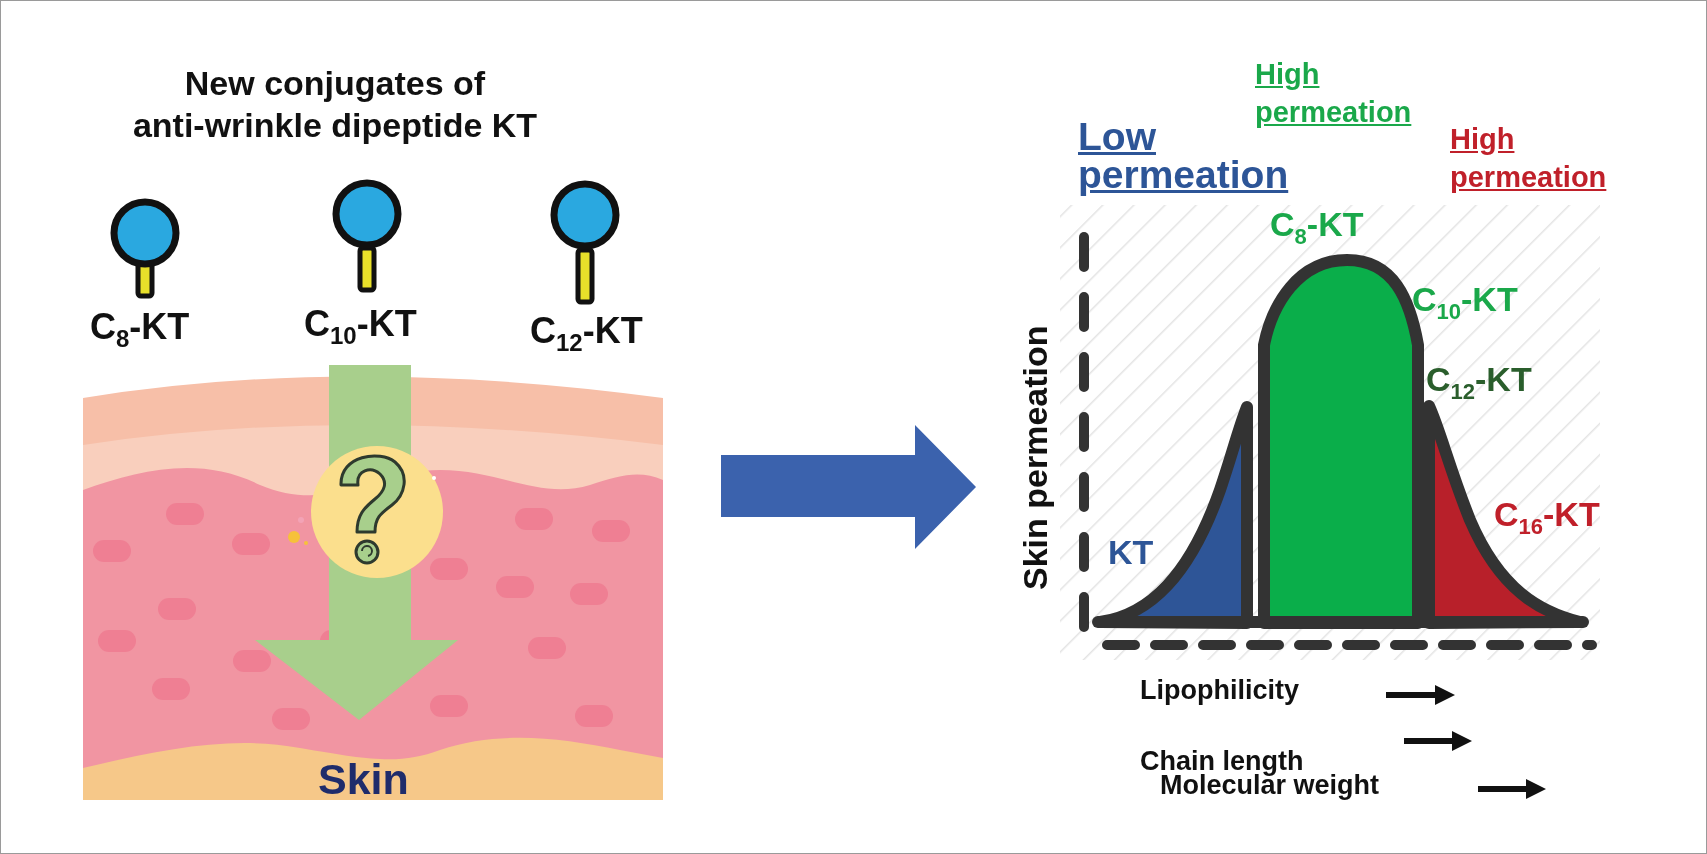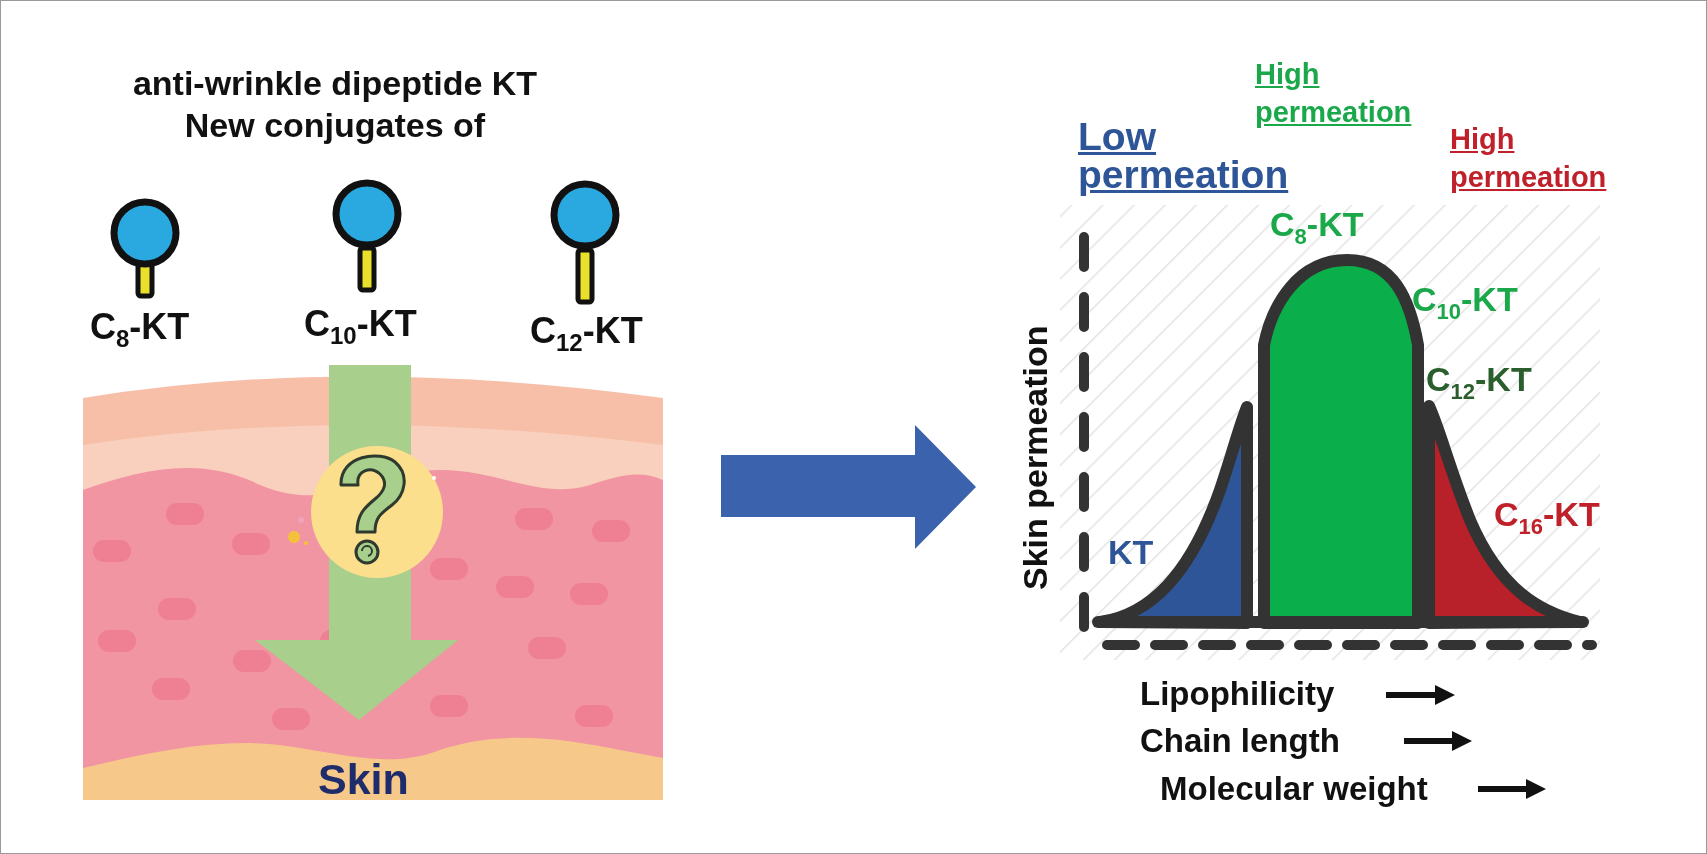--- a/index.html
+++ b/index.html
@@ -13,21 +13,21 @@
   .mol-label sub { font-size: 24px; vertical-align: -8px; }
   .green { color: #1aa84a; }
   .blue { color: #2d5597; }
   .red { color: #c0202a; }
   .dkgreen { color: #2a5e2c; }
   .centered { text-align: left; text-decoration: underline; }
   .skin-label { font-size: 43px; color: #1f2c6b; }
   .clabel { font-size: 34px; }
   .clabel sub { font-size: 22px; vertical-align: -8px; }
   .axis-y { font-size: 34px; color: #111; transform-origin: left top; transform: rotate(-90deg); }
-  .prop { font-size: 33px; color: #111; }
+  .prop { font-size: 27px; color: #111; }
   svg { position: absolute; left: 0; top: 0; }
 </style>
 </head>
 <body>
 
 <div class="frame"></div>
 
 <svg width="1707" height="854" viewBox="0 0 1707 854">
   <defs>
     <pattern id="hatch" patternUnits="userSpaceOnUse" width="22" height="22" patternTransform="rotate(45)">
@@ -108,22 +108,22 @@
 
   <path d="M1429,406 C1440,430 1450,470 1470,520 C1500,590 1540,612 1580,622 L1429,623 Z" fill="#b8202a" stroke="#333" stroke-width="12" stroke-linejoin="round"></path>
   <line x1="1098" y1="622" x2="1583" y2="622" stroke="#333" stroke-width="12" stroke-linecap="round"></line>
 
   <path d="M1386,692 L1435,692 L1435,685 L1455,695 L1435,705 L1435,698 L1386,698 Z" fill="#111"></path>
   <path d="M1404,738 L1452,738 L1452,731 L1472,741 L1452,751 L1452,744 L1404,744 Z" fill="#111"></path>
   <path d="M1478,786 L1526,786 L1526,779 L1546,789 L1526,799 L1526,792 L1478,792 Z" fill="#111"></path>
 </svg>
 
 <div class="txt title">
+  <div>New conjugates of</div>
   <div>anti-wrinkle dipeptide KT</div>
-  <div>New conjugates of</div>
 </div>
 
 <div class="txt mol-label" style="left:90px; top:306px;"><span>C</span><sub>8</sub><span>-KT</span></div>
 <div class="txt mol-label" style="left:304px; top:303px;"><span>C</span><sub>10</sub><span>-KT</span></div>
 <div class="txt mol-label" style="left:530px; top:310px;"><span>C</span><sub>12</sub><span>-KT</span></div>
 
 <div class="txt skin-label" style="left:318px; top:755px;">Skin</div>
 
 <div class="txt clabel blue centered" style="left:1078px; top:118px; width:180px; font-size:39px; line-height:38px;">
   <div>Low</div>
@@ -140,14 +140,14 @@
 
 <div class="txt axis-y" style="left:1016px; top:590px;">Skin permeation</div>
 
 <div class="txt clabel blue" style="left:1108px; top:517px;margin-top:16px;"><span>KT</span></div>
 <div class="txt clabel green" style="left:1270px; top:205px;"><span>C</span><sub>8</sub><span>-KT</span></div>
 <div class="txt clabel green" style="left:1412px; top:280px;"><span>C</span><sub>10</sub><span>-KT</span></div>
 <div class="txt clabel dkgreen" style="left:1426px; top:360px;"><span>C</span><sub>12</sub><span>-KT</span></div>
 <div class="txt clabel red" style="left:1494px; top:495px;"><span>C</span><sub>16</sub><span>-KT</span></div>
 
 <div class="txt prop" style="left:1140px; top:675px;">Lipophilicity</div>
-<div class="txt prop" style="left:1140px; top:722px;">Chain length</div>
+<div class="txt prop" style="left:1140px; top:746px;">Chain length</div>
 <div class="txt prop" style="left:1140px; top:770px;margin-left:20px;">Molecular weight</div>
 
 </body></html>

